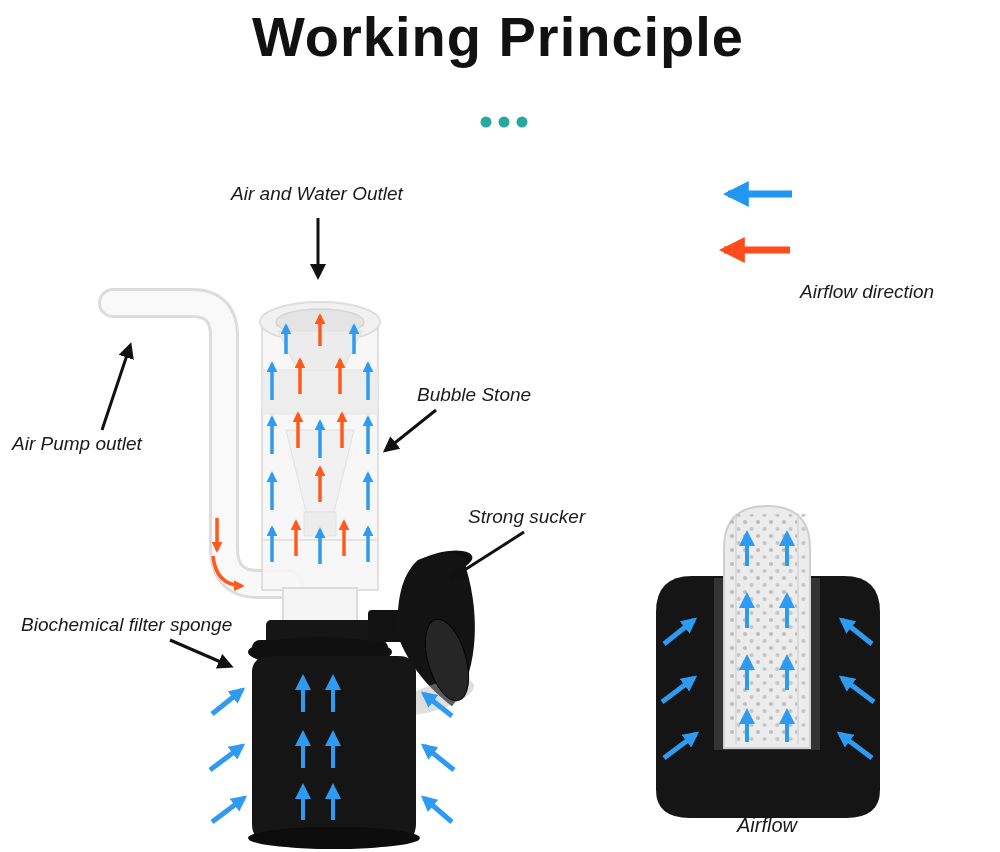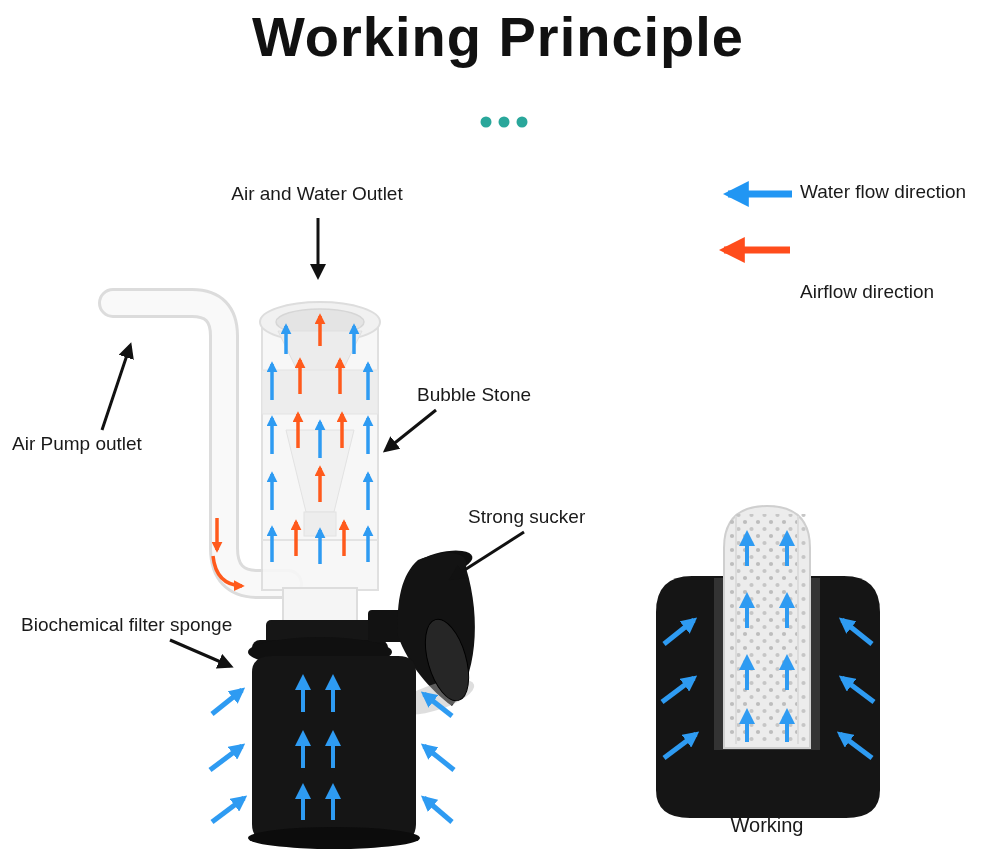--- a/index.html
+++ b/index.html
@@ -1,21 +1,21 @@
 <!DOCTYPE html>
 <html><head>
 <meta charset="utf-8">
 <style>
   html,body{margin:0;padding:0;background:#ffffff;}
   #canvas{position:relative;width:996px;height:852px;background:#ffffff;
           font-family:"Liberation Sans",sans-serif;overflow:hidden;}
   svg.layer{position:absolute;left:0;top:0;}
   #title{position:absolute;left:0;right:0;top:4px;text-align:center;
          font-size:56px;font-weight:700;letter-spacing:1px;color:#111;}
-  .label{position:absolute;color:#1a1a1a;font-size:19px;white-space:nowrap;}
+  .label{position:absolute;color:#1a1a1a;font-size:19px;white-space:nowrap;font-style:italic;}
   .label.center{transform:translateX(-50%);}
   #profile-label{font-size:20px;}
 </style>
 </head>
 <body>
 
 <div id="canvas">
 
   <svg class="layer" width="1000" height="852" viewBox="0 0 1000 852">
     <defs>
@@ -163,22 +163,21 @@
       <path d="M318,218 L318,276" marker-end="url(#aK)"></path>
       <path d="M102,430 L130,346" marker-end="url(#aK)"></path>
       <path d="M436,410 L386,450" marker-end="url(#aK)"></path>
       <path d="M524,532 L452,578" marker-end="url(#aK)"></path>
       <path d="M170,640 L230,666" marker-end="url(#aK)"></path>
     </g>
   </svg>
 
   <div id="title">Working Principle</div>
 
-  <div class="label" style="left:800px;top:181px;">Water flow direction</div>
   <div class="label" style="left:800px;top:237px;margin-top:44px;">Airflow direction</div>
 
   <div class="label center" style="left:317px;top:183px;">Air and Water Outlet</div>
   <div class="label" style="left:12px;top:433px;">Air Pump outlet</div>
   <div class="label" style="left:417px;top:384px;">Bubble Stone</div>
   <div class="label" style="left:468px;top:506px;">Strong sucker</div>
   <div class="label" style="left:2px;top:614px;margin-left:19px;">Biochemical filter sponge</div>
-  <div class="label center" id="profile-label" style="left:767px;top:814px;">Working</div>
+  <div class="label center" id="profile-label" style="left:767px;top:814px;">Airflow</div>
 </div>
 
 </body></html>

